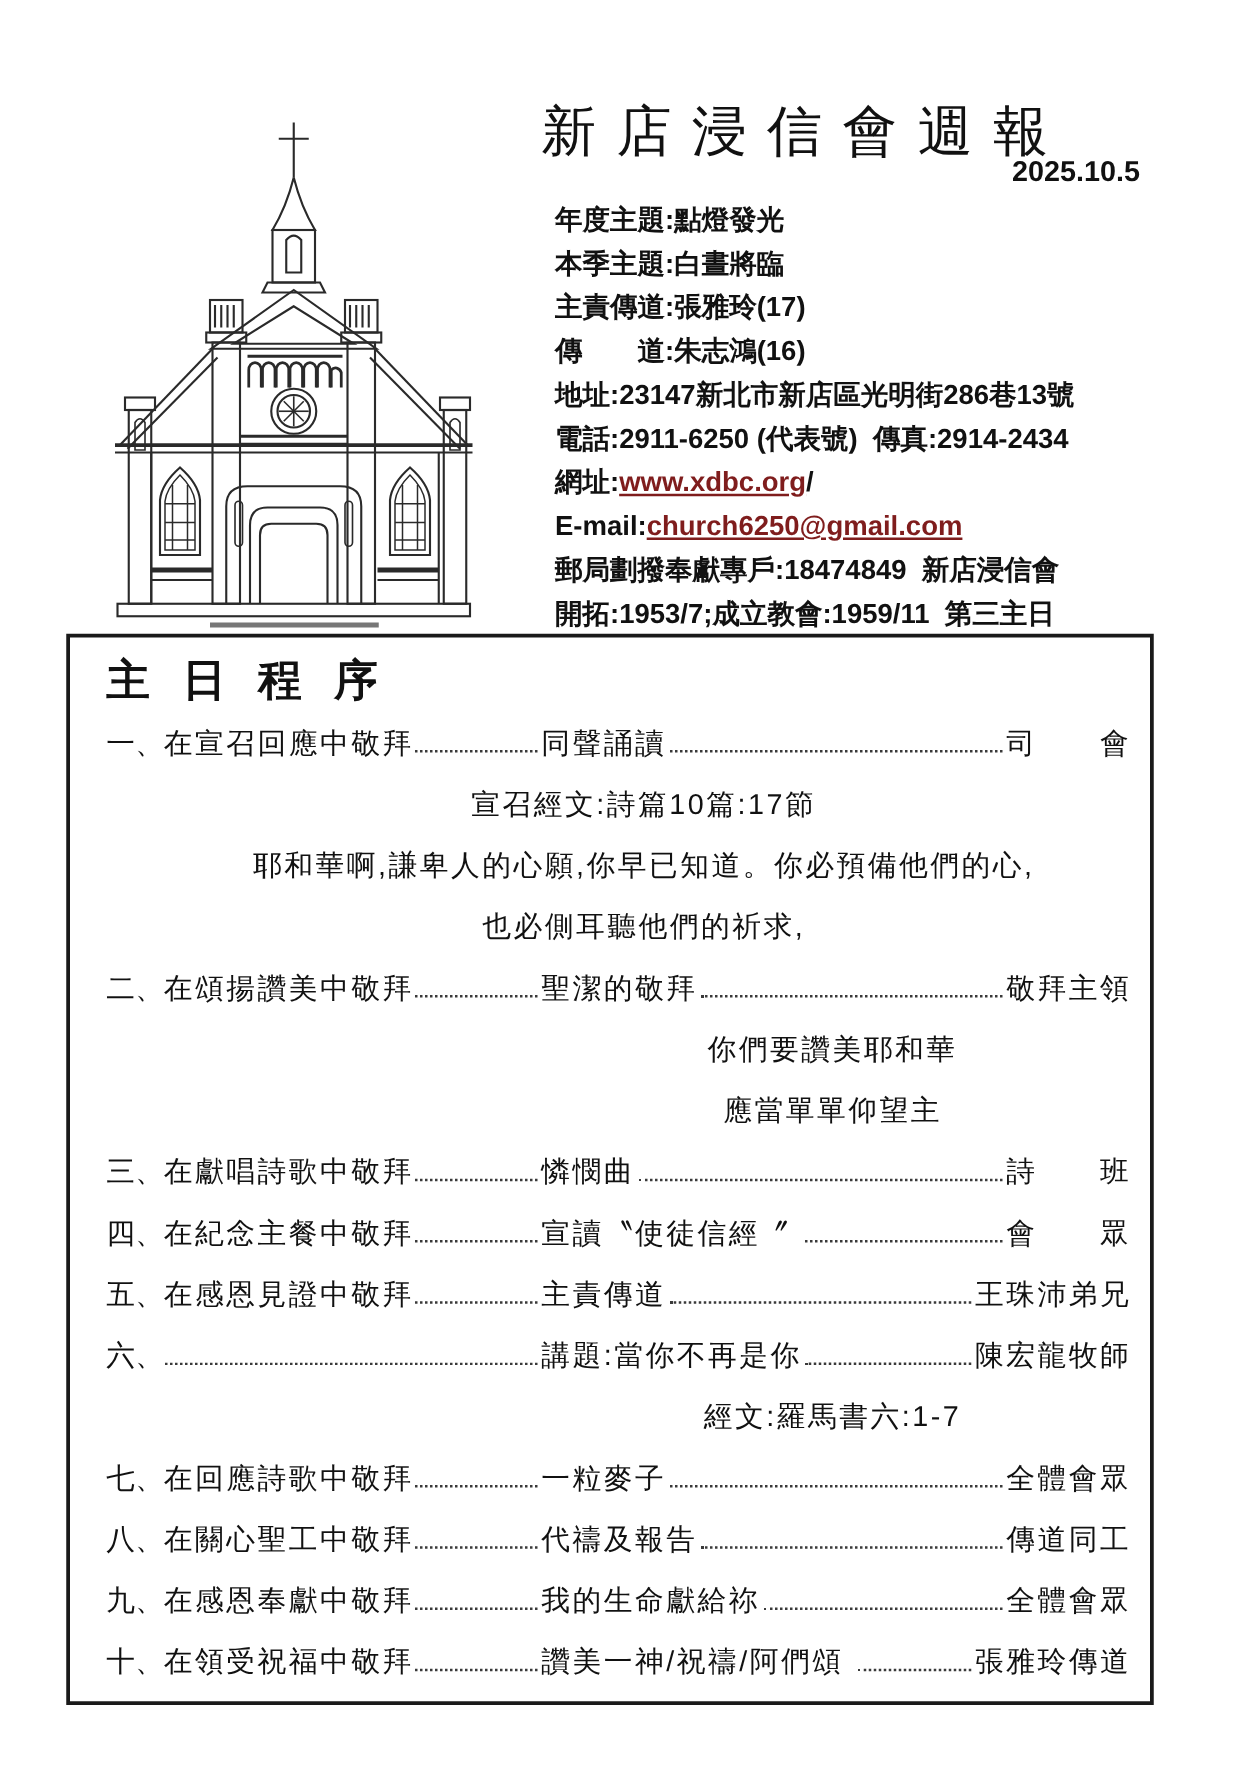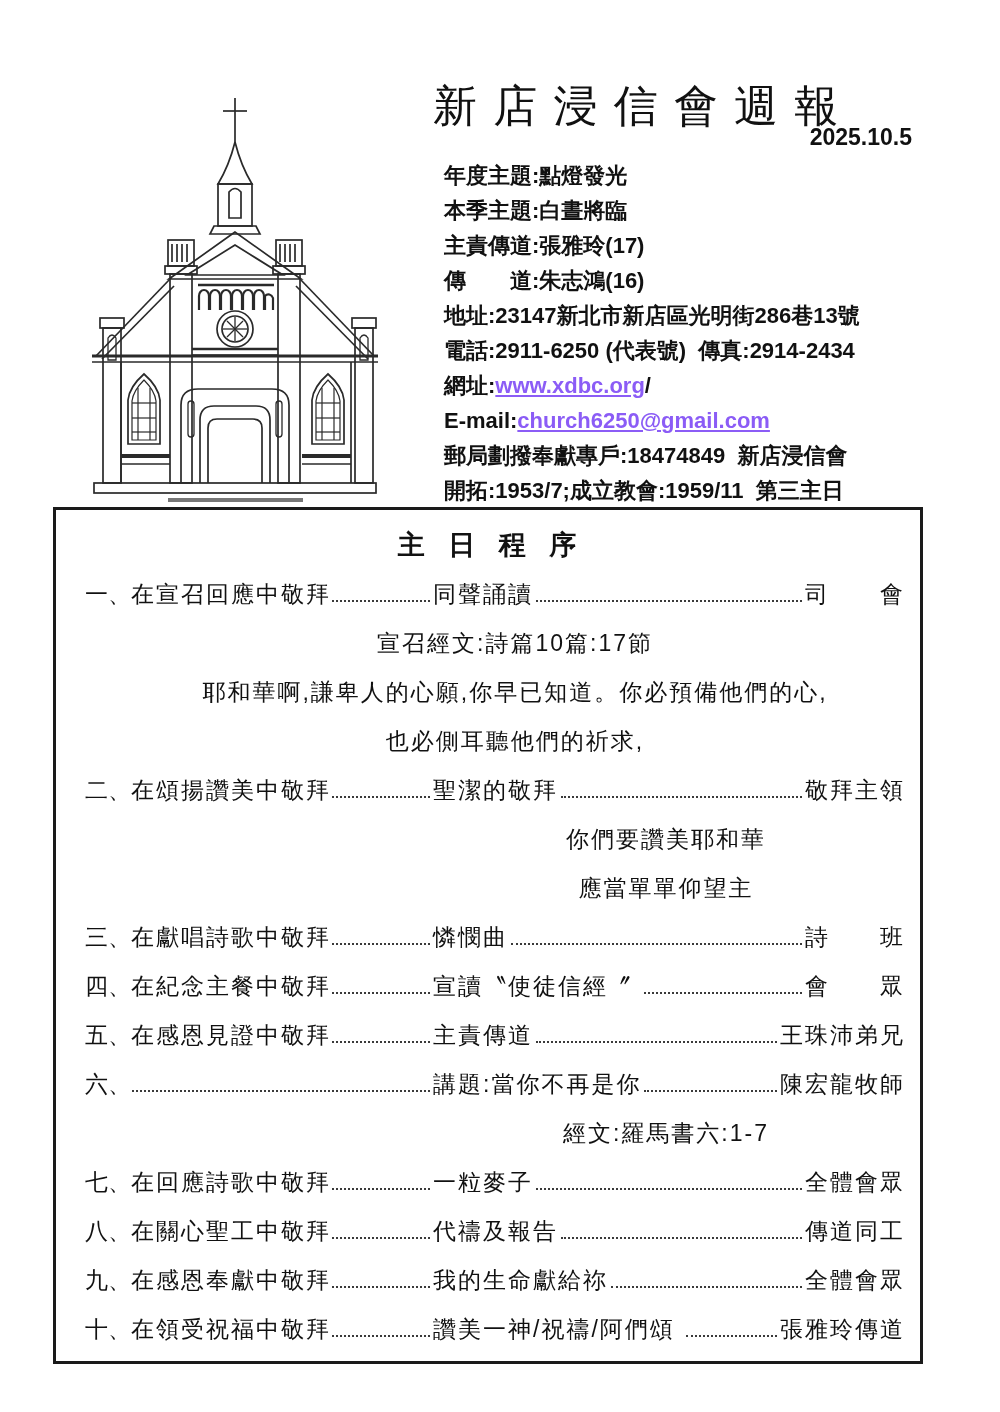--- a/index.html
+++ b/index.html
@@ -13,29 +13,29 @@
   .main-title{
     position:absolute;left:433px;top:48px;width:520px;
     font-size:44px;font-weight:500;letter-spacing:2px;line-height:58px;white-space:pre;
   }
   .issue-date{
     position:absolute;left:435px;top:124px;width:477px;text-align:right;
     font-size:23px;font-weight:bold;
   }
   .info{position:absolute;left:416px;top:158px;width:540px;margin-left:28px;}
   .info-line{font-size:22px;font-weight:bold;line-height:35px;white-space:pre;}
-  .info-line a{color:#8b5cf6;text-decoration:underline;cursor:pointer;}
+  .info-line a{color:#7f1d1d;text-decoration:underline;cursor:pointer;}
   
   .program-box{
     position:absolute;left:53px;top:507px;width:870px;height:857px;
     border:3px solid #1a1a1a;box-sizing:border-box;
     padding:12px 15px 0 29px;
   }
   .program-title{
-    font-size:27px;font-weight:bold;text-align:center;letter-spacing:8px;
+    font-size:35px;font-weight:bold;letter-spacing:8px;
     line-height:46px;white-space:pre;margin-right:8px;
   }
   .plines{margin-top:2px;}
   .prow{display:flex;align-items:baseline;line-height:49px;font-size:23px;letter-spacing:2px;}
   .prow .num{flex:0 0 40px;letter-spacing:0;}
   .prow .leftwrap{flex:0 0 302px;display:flex;align-items:baseline;overflow:hidden;text-align:right;}
   .prow .item{flex:0 0 auto;}
   .dots{flex:1 1 8px;border-bottom:2.5px dotted #3a3a3a;margin:0 3px 4px 1px;min-width:6px;}
   .prow .content{flex:0 0 auto;padding-right:2px;white-space:pre;}
   .prow .who{flex:0 0 auto;text-align:right;white-space:pre;}

